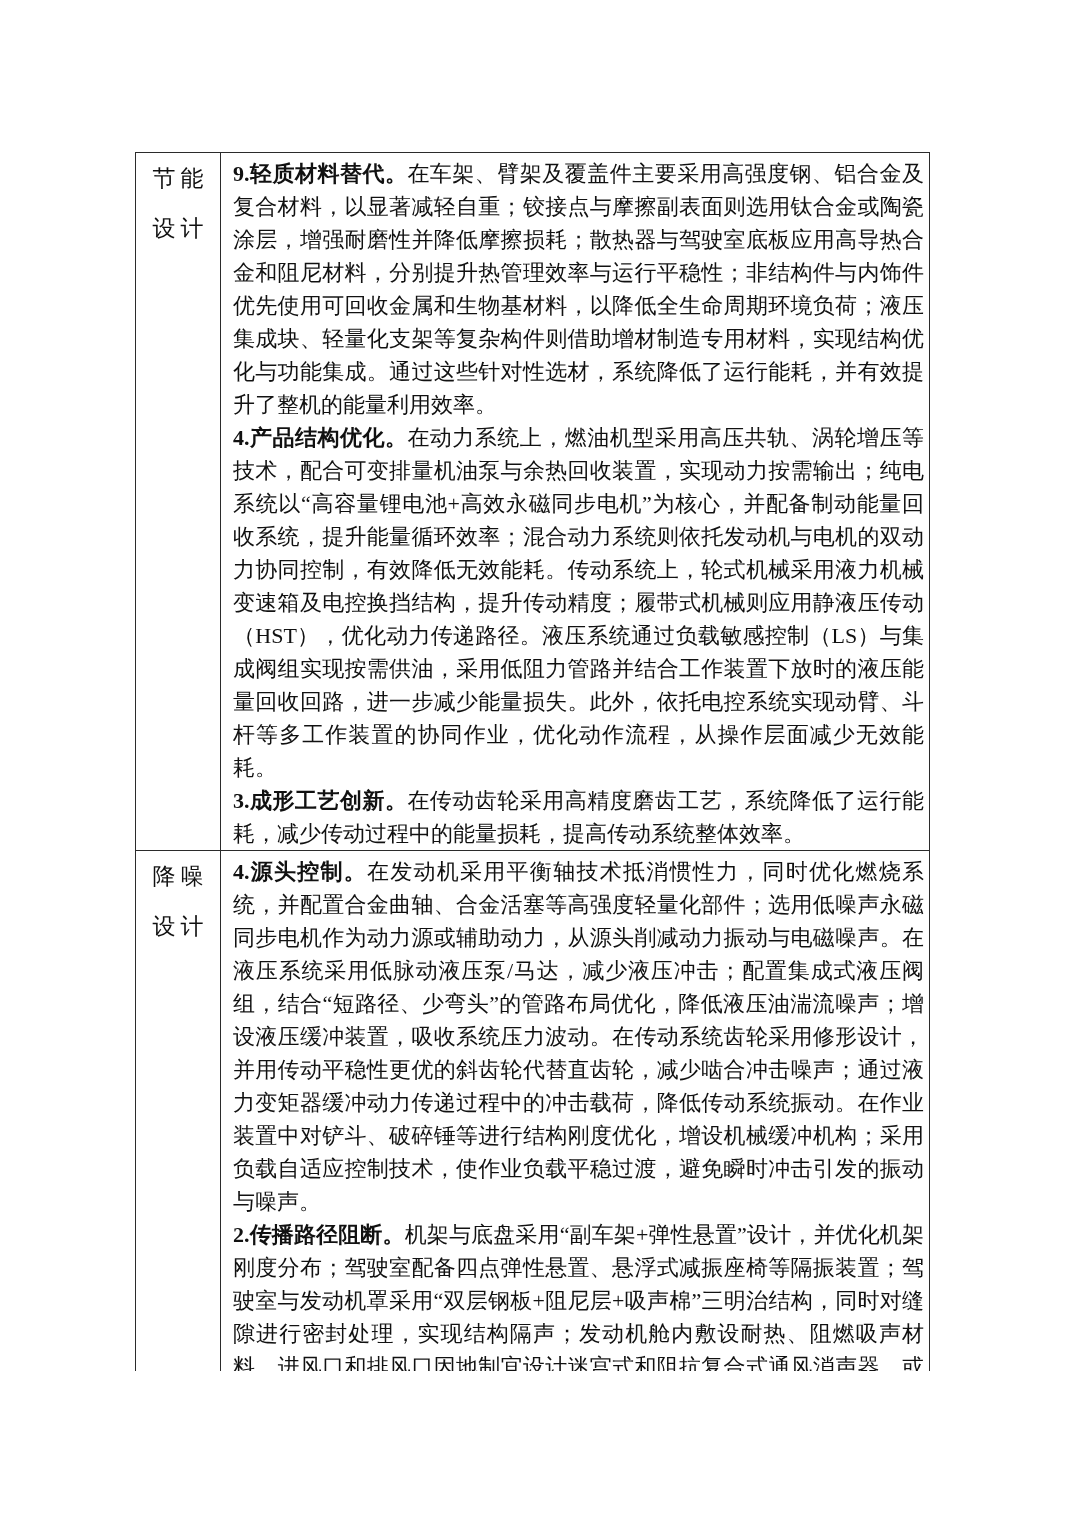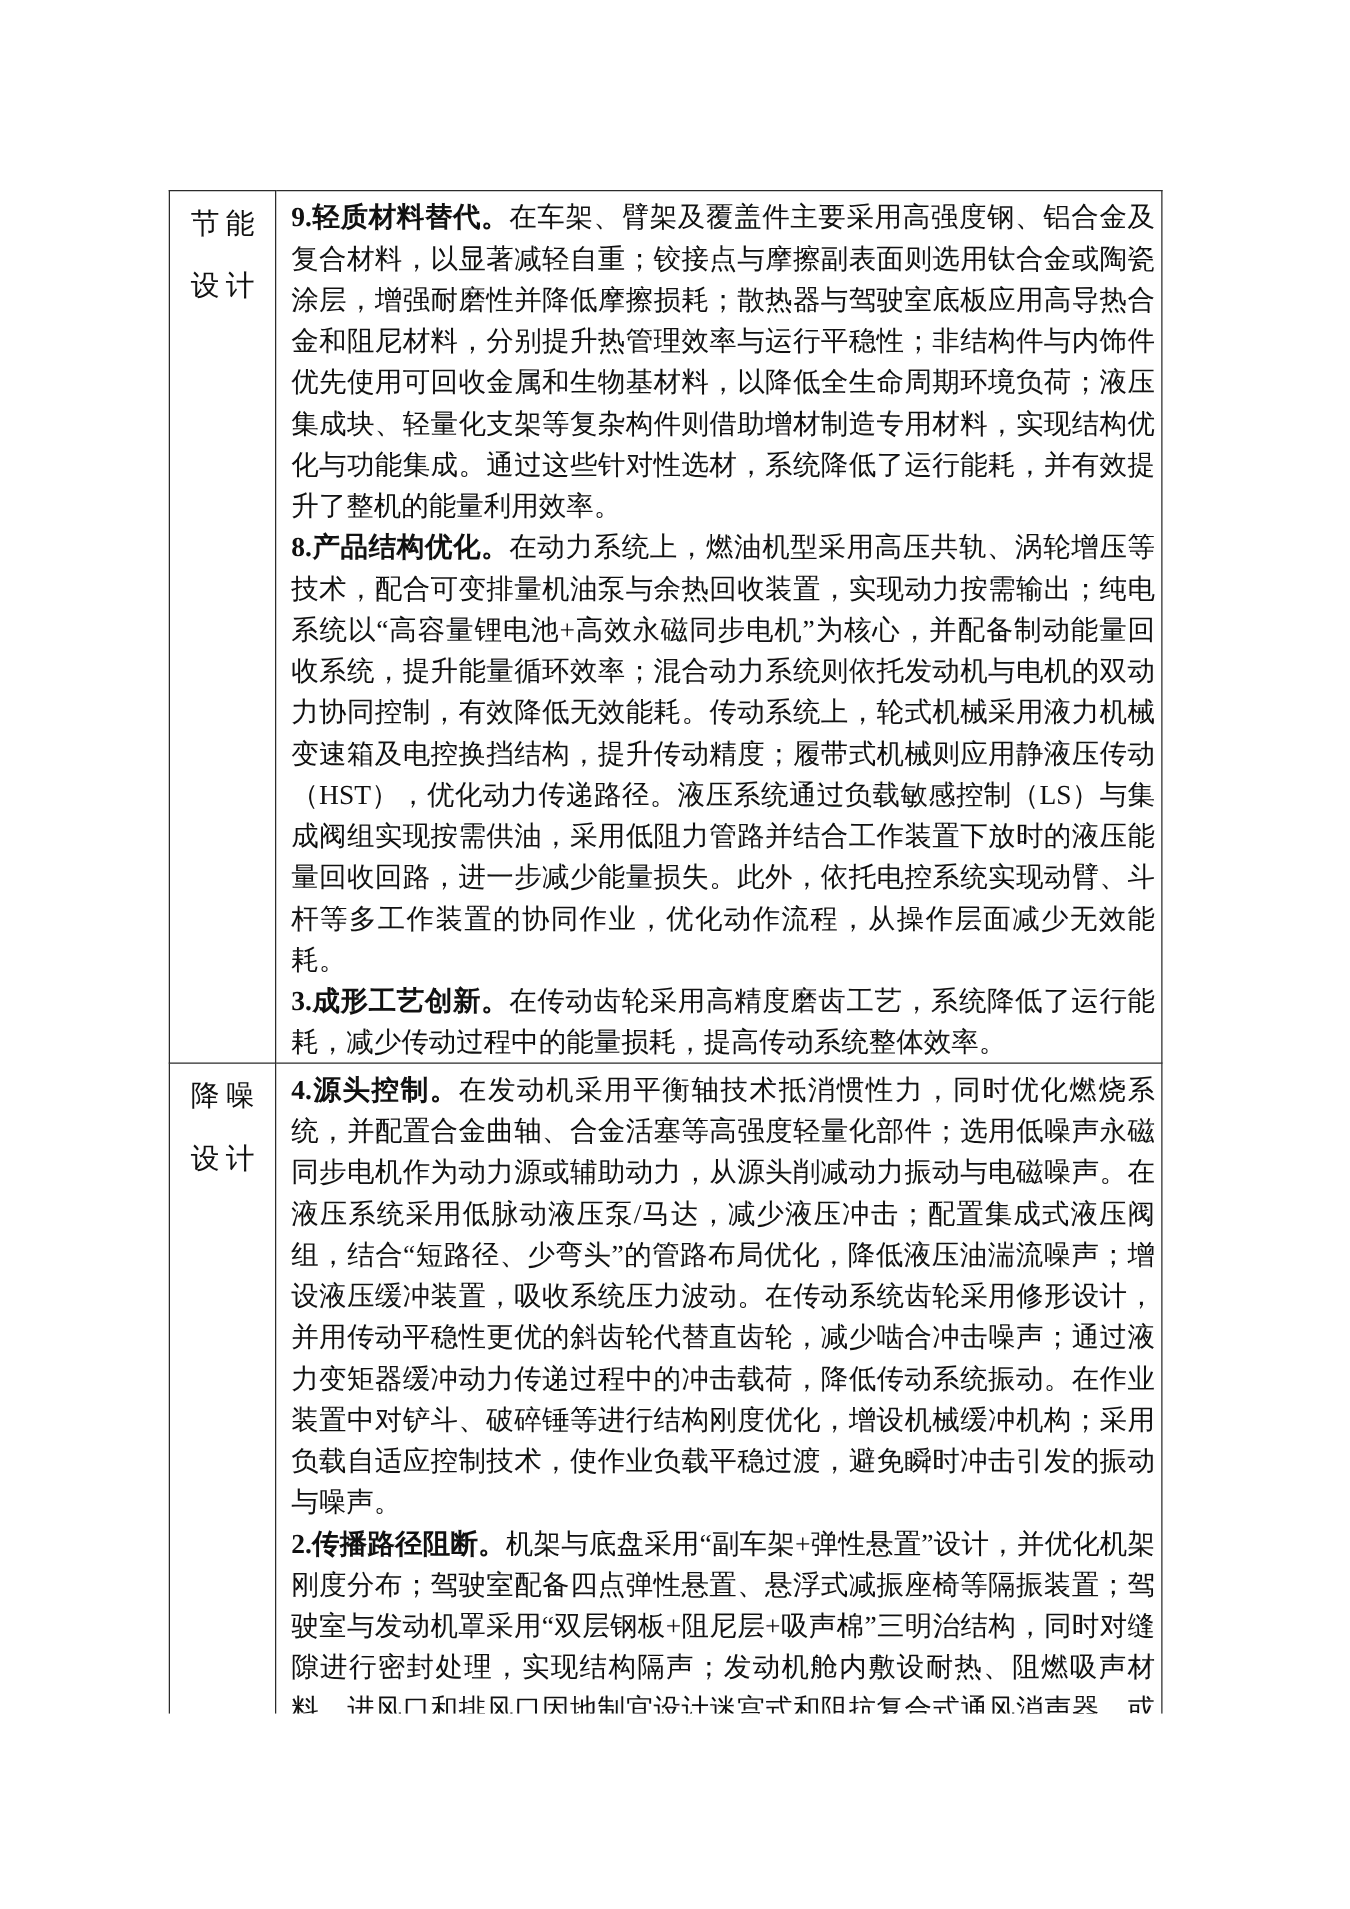--- a/index.html
+++ b/index.html
@@ -101,21 +101,21 @@
 
   <table class="spec-table">
     <tbody>
         <tr class="row-1">
       <td class="label-cell">
         <span class="label-line">节能</span>
         <span class="label-line">设计</span>
       </td>
       <td class="content-cell">
         <p class="para"><b class="para-heading">9.轻质材料替代。</b><span>在车架、臂架及覆盖件主要采用高强度钢、铝合金及复合材料，以显著减轻自重；铰接点与摩擦副表面则选用钛合金或陶瓷涂层，增强耐磨性并降低摩擦损耗；散热器与驾驶室底板应用高导热合金和阻尼材料，分别提升热管理效率与运行平稳性；非结构件与内饰件优先使用可回收金属和生物基材料，以降低全生命周期环境负荷；液压集成块、轻量化支架等复杂构件则借助增材制造专用材料，实现结构优化与功能集成。通过这些针对性选材，系统降低了运行能耗，并有效提升了整机的能量利用效率。</span></p>
-        <p class="para"><b class="para-heading">8.产品结构优化。</b><span>在动力系统上，燃油机型采用高压共轨、涡轮增压等技术，配合可变排量机油泵与余热回收装置，实现动力按需输出；纯电系统以“高容量锂电池+高效永磁同步电机”为核心，并配备制动能量回收系统，提升能量循环效率；混合动力系统则依托发动机与电机的双动力协同控制，有效降低无效能耗。传动系统上，轮式机械采用液力机械变速箱及电控换挡结构，提升传动精度；履带式机械则应用静液压传动（HST），优化动力传递路径。液压系统通过负载敏感控制（LS）与集成阀组实现按需供油，采用低阻力管路并结合工作装置下放时的液压能量回收回路，进一步减少能量损失。此外，依托电控系统实现动臂、斗杆等多工作装置的协同作业，优化动作流程，从操作层面减少无效能耗。</span></p>
+        <p class="para"><b class="para-heading">4.产品结构优化。</b><span>在动力系统上，燃油机型采用高压共轨、涡轮增压等技术，配合可变排量机油泵与余热回收装置，实现动力按需输出；纯电系统以“高容量锂电池+高效永磁同步电机”为核心，并配备制动能量回收系统，提升能量循环效率；混合动力系统则依托发动机与电机的双动力协同控制，有效降低无效能耗。传动系统上，轮式机械采用液力机械变速箱及电控换挡结构，提升传动精度；履带式机械则应用静液压传动（HST），优化动力传递路径。液压系统通过负载敏感控制（LS）与集成阀组实现按需供油，采用低阻力管路并结合工作装置下放时的液压能量回收回路，进一步减少能量损失。此外，依托电控系统实现动臂、斗杆等多工作装置的协同作业，优化动作流程，从操作层面减少无效能耗。</span></p>
         <p class="para"><b class="para-heading">3.成形工艺创新。</b><span>在传动齿轮采用高精度磨齿工艺，系统降低了运行能耗，减少传动过程中的能量损耗，提高传动系统整体效率。</span></p>
       </td>
     </tr>
     <tr class="row-2">
       <td class="label-cell">
         <span class="label-line">降噪</span>
         <span class="label-line">设计</span>
       </td>
       <td class="content-cell">
         <p class="para"><b class="para-heading">4.源头控制。</b><span>在发动机采用平衡轴技术抵消惯性力，同时优化燃烧系统，并配置合金曲轴、合金活塞等高强度轻量化部件；选用低噪声永磁同步电机作为动力源或辅助动力，从源头削减动力振动与电磁噪声。在液压系统采用低脉动液压泵/马达，减少液压冲击；配置集成式液压阀组，结合“短路径、少弯头”的管路布局优化，降低液压油湍流噪声；增设液压缓冲装置，吸收系统压力波动。在传动系统齿轮采用修形设计，并用传动平稳性更优的斜齿轮代替直齿轮，减少啮合冲击噪声；通过液力变矩器缓冲动力传递过程中的冲击载荷，降低传动系统振动。在作业装置中对铲斗、破碎锤等进行结构刚度优化，增设机械缓冲机构；采用负载自适应控制技术，使作业负载平稳过渡，避免瞬时冲击引发的振动与噪声。</span></p>

